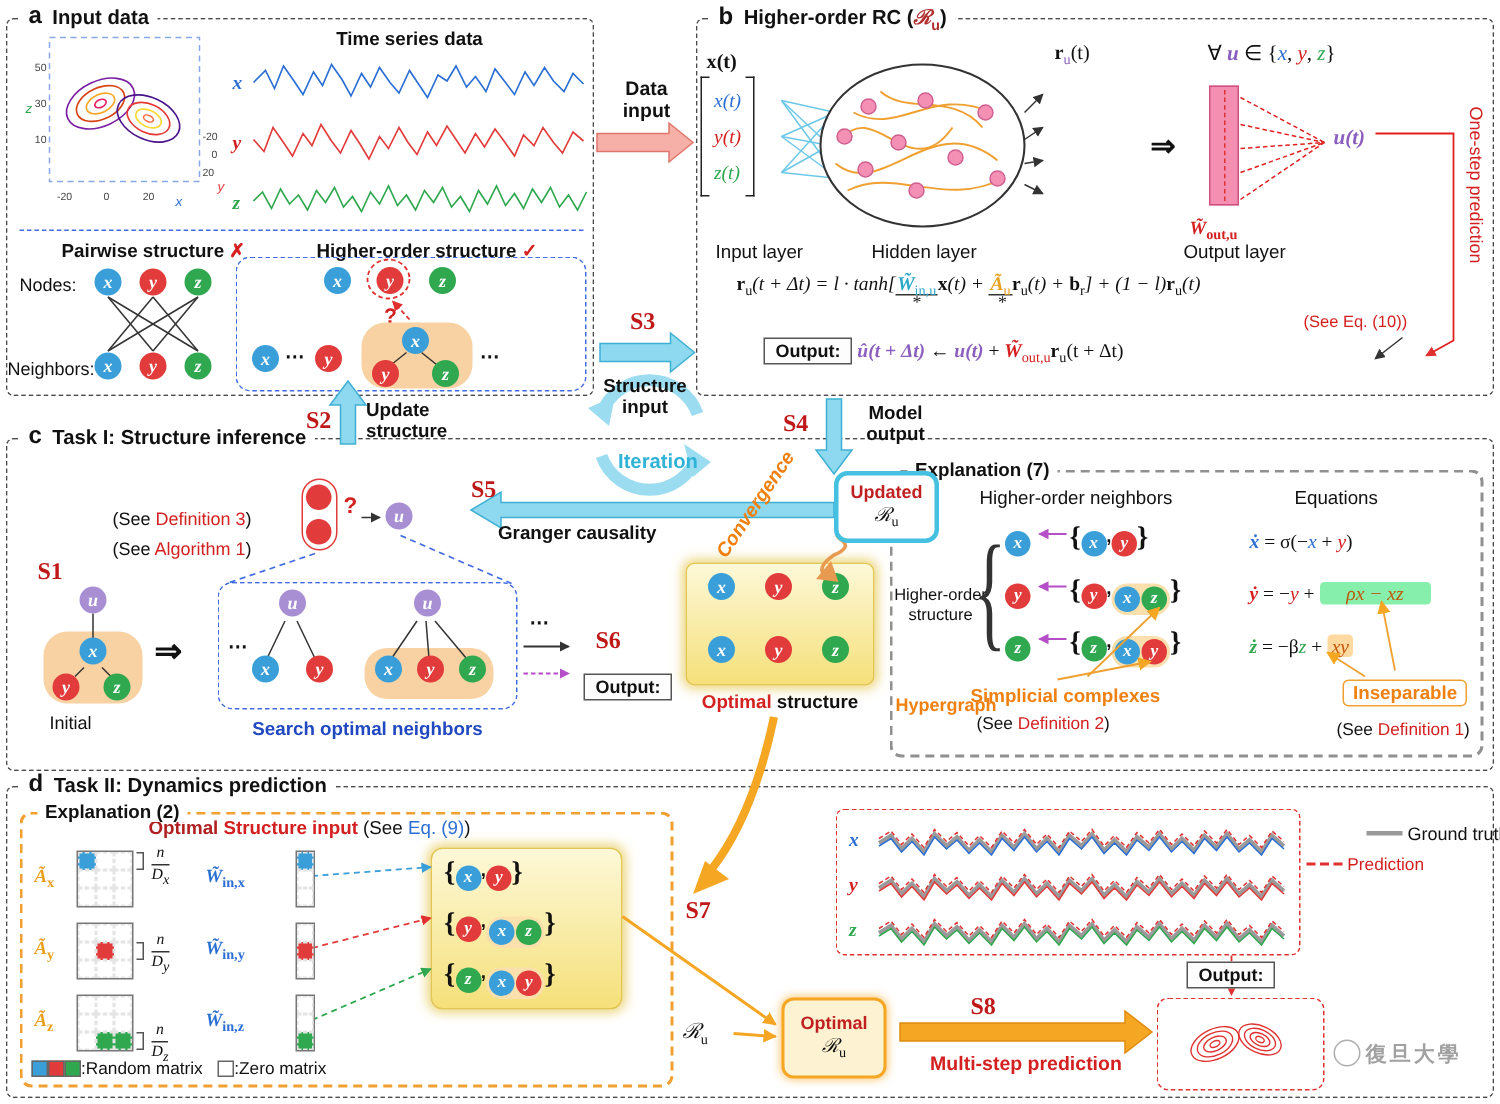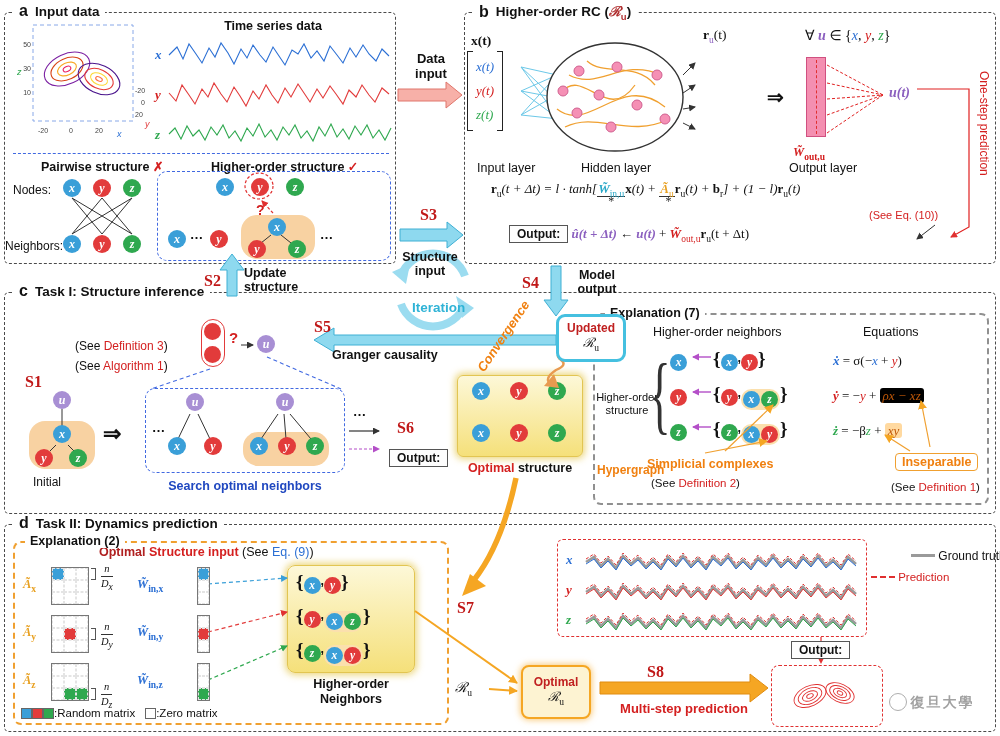--- a/index.html
+++ b/index.html
@@ -366,21 +366,21 @@
             <span class="nd2 cz" style="vertical-align:0">z</span>
           </span><span class="brc">}</span></div>
     <div class="rowi" style="left:75px;top:104px"><span class="nd2 cz">z</span><svg width="26" height="10">
             <line x1="24" y1="5" x2="6" y2="5" stroke="#b44fc8" stroke-width="1.4" marker-end="url(#mp)"></line>
           </svg><span class="brc">{</span><span class="nd2 cz">z</span><span class="b">,</span><span class="pairc">
             <span class="nd2 cx" style="vertical-align:0">x</span>
             <span class="nd2 cy" style="vertical-align:0">y</span>
           </span><span class="brc">}</span></div>
 
     <div class="rowi ser" style="left:238px;top:38px;font-size:13px"><span class="it blue b">ẋ</span><span> = σ(−</span><span class="it blue">x</span><span> + </span><span class="it red">y</span><span>)</span></div>
-    <div class="rowi ser" style="left:238px;top:73px;font-size:13px"><span class="it red b">ẏ</span><span> = −</span><span class="it red">y</span><span> + </span><span class="it" style="background:#000000;border-radius:3px;padding:0 3px;color:#c05808">ρx − xz</span></div>
+    <div class="rowi ser" style="left:238px;top:73px;font-size:13px"><span class="it red b">ẏ</span><span> = −</span><span class="it red">y</span><span> + </span><span class="it" style="background:#86efac;border-radius:3px;padding:0 18px;color:#c05808">ρx − xz</span></div>
     <div class="rowi ser" style="left:238px;top:108px;font-size:13px"><span class="it green b">ż</span><span> = −β</span><span class="it green">z</span><span> + </span><span class="it" style="background:#ffd9a0;border-radius:3px;padding:0 3px;color:#c05808">xy</span></div>
 
     <div class="rowi b" style="left:52px;top:142px;color:#f08010;font-size:12.5px">Simplicial complexes</div>
     <div class="rowi" style="left:56px;top:162px;font-size:11.5px"><span>(See </span><span class="red">Definition 2</span><span>)</span></div>
     <div class="abs b" style="left:300px;top:138px;border:1.5px solid #f0a030;border-radius:4px;padding:1px 6px;color:#f08010;font-size:12.5px">Inseparable</div>
     <div class="rowi" style="left:296px;top:166px;font-size:11.5px"><span>(See </span><span class="red">Definition 1</span><span>)</span></div>
   </div>
 </div>
 
 <div class="panel" style="left:4px;top:524px;width:992px;height:208px">
@@ -484,21 +484,20 @@
       <div class="rowi" style="left:8px;top:6px"><span class="brc">{</span><span class="nd2 cx">x</span><span class="b">,</span><span class="nd2 cy">y</span><span class="brc">}</span></div>
       <div class="rowi" style="left:8px;top:40px"><span class="brc">{</span><span class="nd2 cy">y</span><span class="b">,</span><span class="pairc">
               <span class="nd2 cx" style="vertical-align:0">x</span>
               <span class="nd2 cz" style="vertical-align:0">z</span>
             </span><span class="brc">}</span></div>
       <div class="rowi" style="left:8px;top:74px"><span class="brc">{</span><span class="nd2 cz">z</span><span class="b">,</span><span class="pairc">
               <span class="nd2 cx" style="vertical-align:0">x</span>
               <span class="nd2 cy" style="vertical-align:0">y</span>
             </span><span class="brc">}</span></div>
     </div>
-    <div class="rowi b" style="left:272px;top:134px;width:128px;text-align:center;font-size:12.5px;line-height:1.2"><span>Higher-order</span><br><span>Neighbors</span></div>
   </div>
 
   <div class="rowi ser" style="left:450px;top:152px;font-size:14px"><span class="it">ℛ</span><sub>u</sub></div>
   <div class="step" style="left:452px;top:74px">S7</div>
   <div class="optbox">
         <span class="b" style="color:#c02020;font-size:12px">Optimal</span>
         <span class="ser"><span class="it">ℛ</span><sub>u</sub></span>
       </div>
   <div class="step" style="left:642px;top:138px">S8</div>
   <div class="rowi b red" style="left:584px;top:176px;width:190px;text-align:center;font-size:13px">Multi-step prediction</div>

